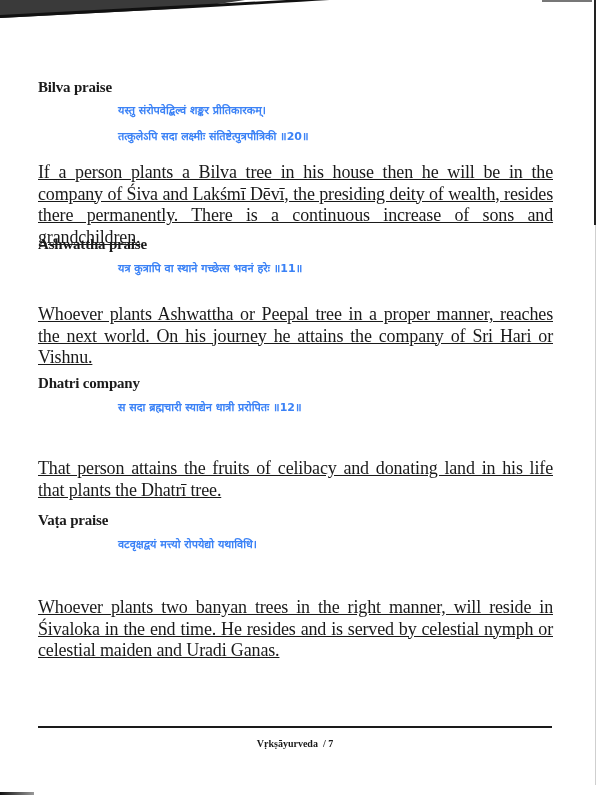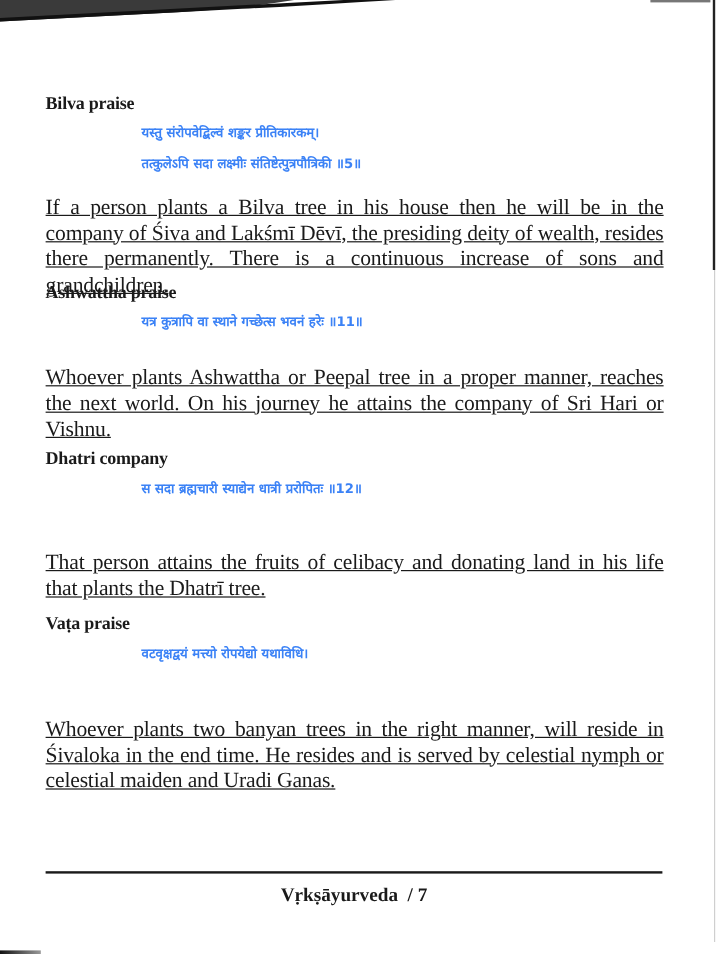--- a/index.html
+++ b/index.html
@@ -111,38 +111,38 @@
       height: 2px;
       background: #1a1a1a;
     }
     .footer-text {
       position: absolute;
       top: 738px;
       left: 0;
       width: 514px;
       text-align: center;
       font-weight: bold;
-      font-size: 16px;
+      font-size: 10px;
     }
   </style>
 </head>
 <body>
 
 <div class="scan-top-left"></div>
 <div class="scan-top-right"></div>
 <div class="scan-right-edge"></div>
 <div class="scan-right-edge-faint"></div>
 <div class="scan-bottom-left"></div>
 
 <div class="page">
 
   <div class="section-heading" style="top:79px;">Bilva praise</div>
   <div class="verse" style="top:98px;">
     <span class="verse-line">यस्तु संरोपवेद्बिल्वं शङ्कर प्रीतिकारकम्।</span>
-    <span class="verse-line">तत्कुलेऽपि सदा लक्ष्मीः संतिष्टेत्पुत्रपौत्रिकी ॥5॥</span>
+    <span class="verse-line">तत्कुलेऽपि सदा लक्ष्मीः संतिष्टेत्पुत्रपौत्रिकी ॥20॥</span>
   </div>
   <div class="paragraph" style="top:162px;">If a person plants a Bilva tree in his house then he will be in the company of Śiva and Lakśmī Dēvī, the presiding deity of wealth, resides there permanently. There is a continuous increase of sons and grandchildren.</div>
 
   <div class="section-heading" style="top:236px;">Ashwattha praise</div>
   <div class="verse" style="top:256px;">
     <span class="verse-line">यत्र कुत्रापि वा स्थाने गच्छेत्स भवनं हरेः ॥11॥</span>
   </div>
   <div class="paragraph" style="top:304px;">Whoever plants Ashwattha or Peepal tree in a proper manner, reaches the next world. On his journey he attains the company of Sri Hari or Vishnu.</div>
 
   <div class="section-heading" style="top:375px;">Dhatri company</div>

